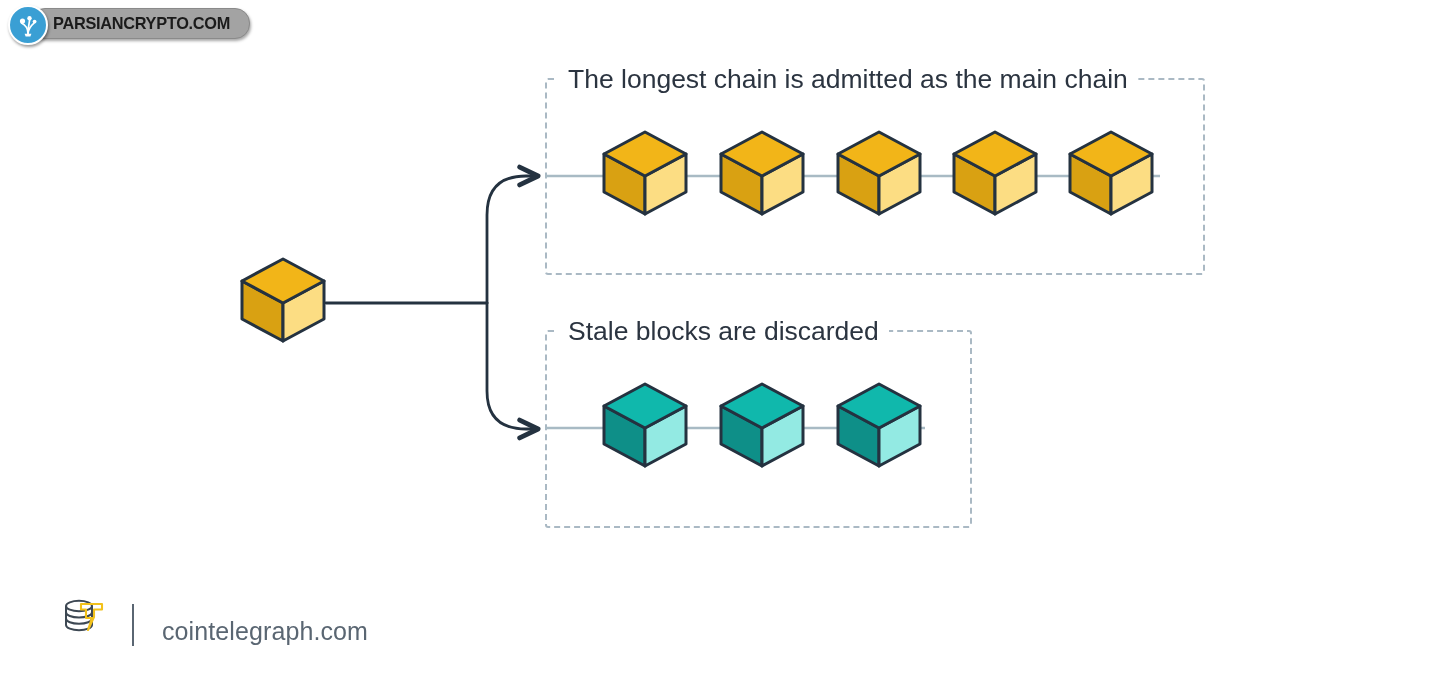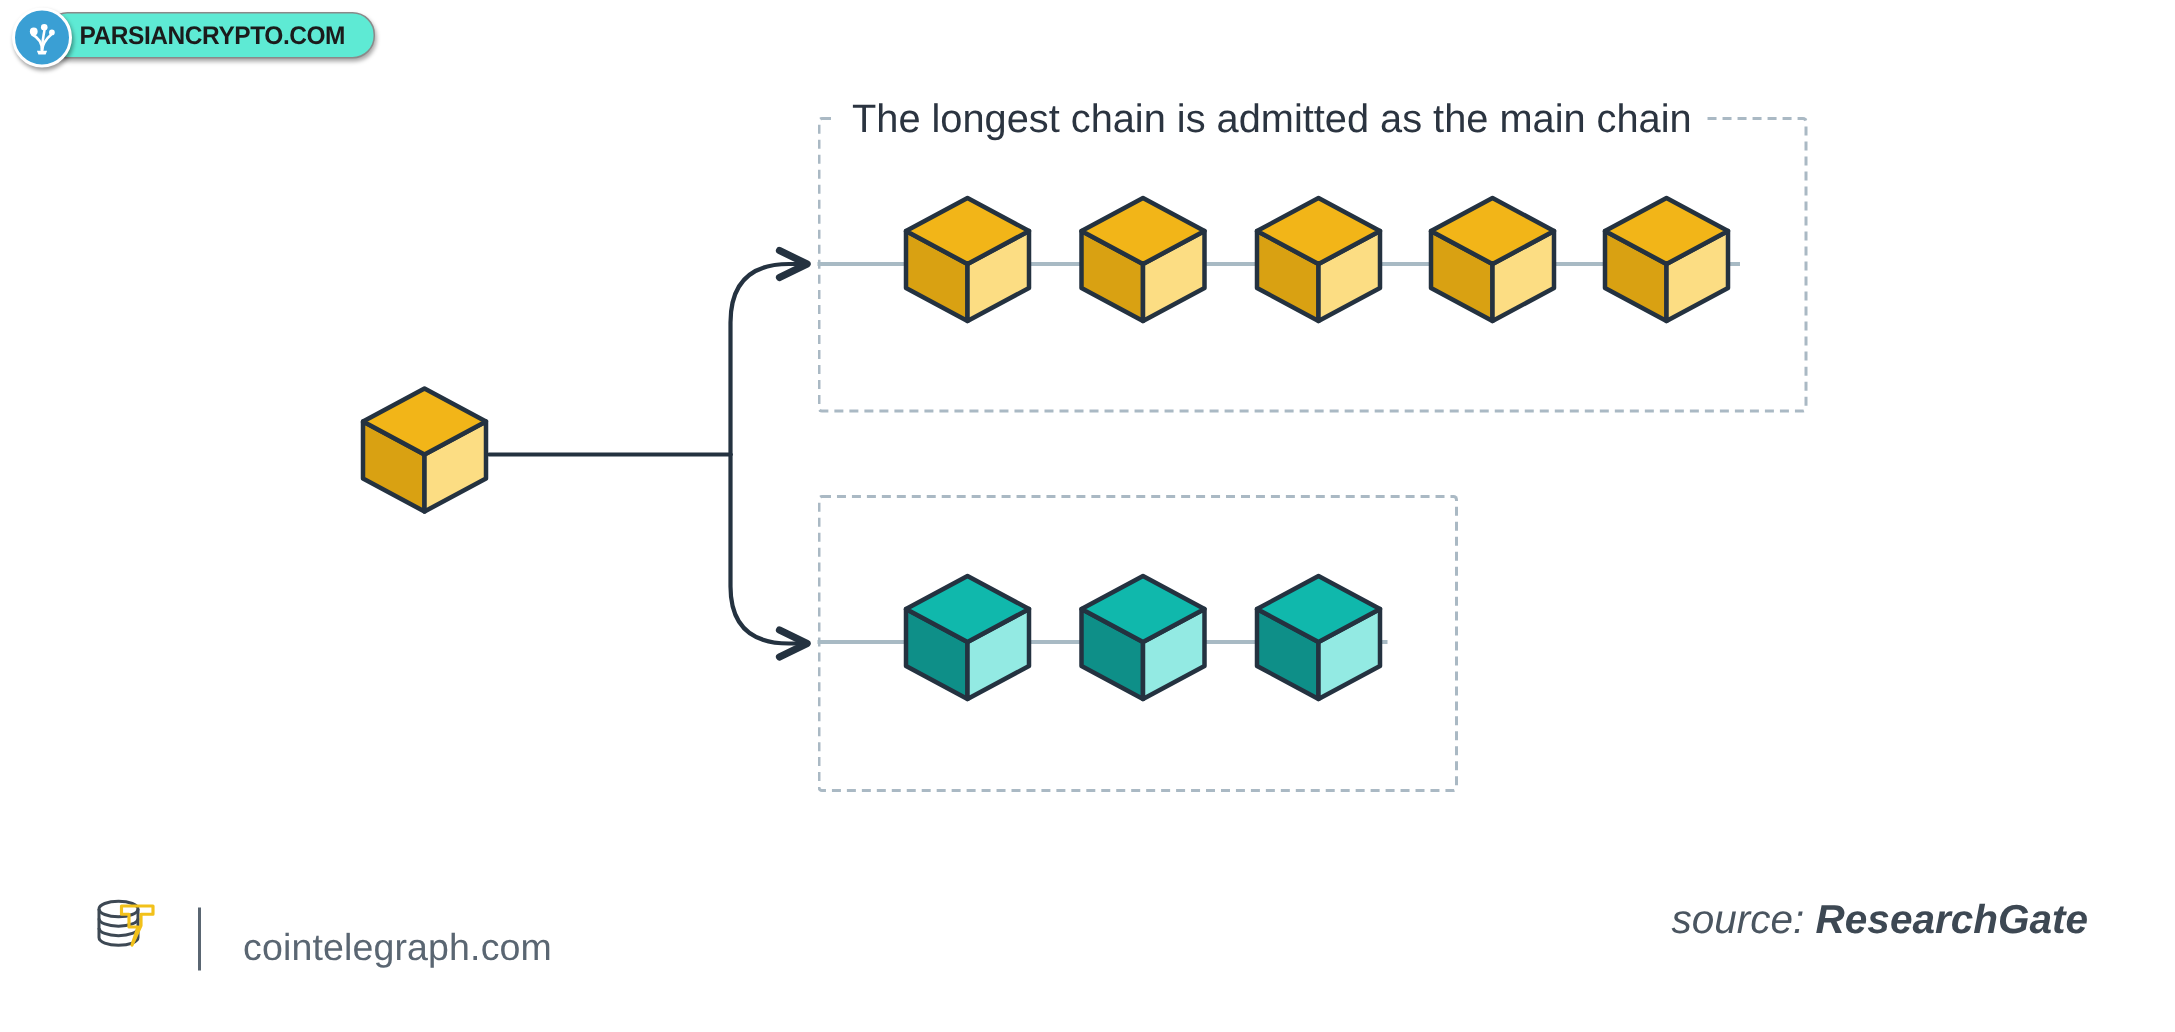--- a/index.html
+++ b/index.html
@@ -25,21 +25,21 @@
     display: flex;
     align-items: center;
     z-index: 50;
   }
   #watermark .wm-pill {
     position: absolute;
     left: 22px;
     top: 3px;
     height: 29px;
     padding: 0 12px 0 22px;
-    background: #5eead4;
+    background: #a3a3a3;
     border: 1.5px solid #8a8a8a;
     border-radius: 15px;
     display: flex;
     align-items: center;
     box-shadow: 1px 2px 3px rgba(0,0,0,0.35);
   }
   #watermark .wm-text {
     font-family: "Liberation Sans", sans-serif;
     font-size: 17px;
     font-weight: bold;
@@ -151,20 +151,21 @@
     </svg>
   </div>
 </div>
 
 <div id="canvas">
 
   <div class="group-box" style="left:545px; top:78px; width:660px; height:197px;"></div>
   <div class="group-label" style="left:558px; top:66px;">The longest chain is admitted as the main chain</div>
 
   <div class="group-box" style="left:545px; top:330px; width:427px; height:198px;"></div>
+  <div class="group-label" style="left:558px; top:318px;">Stale blocks are discarded</div>
 
   <svg width="1450" height="688" style="position:absolute;left:0;top:0;">
     <defs>
       <marker id="arrowhead" markerWidth="9" markerHeight="9" refX="7.2" refY="4.2" orient="auto" markerUnits="strokeWidth">
         <path d="M1,1 L7.6,4.2 L1,7.4" fill="none" stroke="#243240" stroke-width="1.7" stroke-linecap="round" stroke-linejoin="round"></path>
       </marker>
     </defs>
 
     <g>
       <line x1="545" y1="176" x2="1160" y2="176" stroke="#A8BAC4" stroke-width="2.6"></line>
@@ -249,17 +250,13 @@
           <path d="M8,20.3 C8,23.2 13.8,25.5 21,25.5 C28.2,25.5 34,23.2 34,20.3"></path>
           <path d="M8,26.6 C8,29.5 13.8,31.8 21,31.8 C28.2,31.8 34,29.5 34,26.6"></path>
         </g>
         <path d="M23,12 L44,12 L44,17.5 L36,17.5 L36,25 L30,38 L34,26 L28,26 L28,17.5 L23,17.5 Z" fill="none" stroke="#F2C11A" stroke-width="2.1" stroke-linejoin="round"></path>
       </svg>
     </span>
     <div id="footer-divider"></div>
     <span id="footer-site">cointelegraph.com</span>
   </div>
 
-  <div id="footer-source">
-    <span class="src-label">source:</span>
-    <span class="src-name">ResearchGate</span>
-  </div>
 </div>
 
 </body></html>

